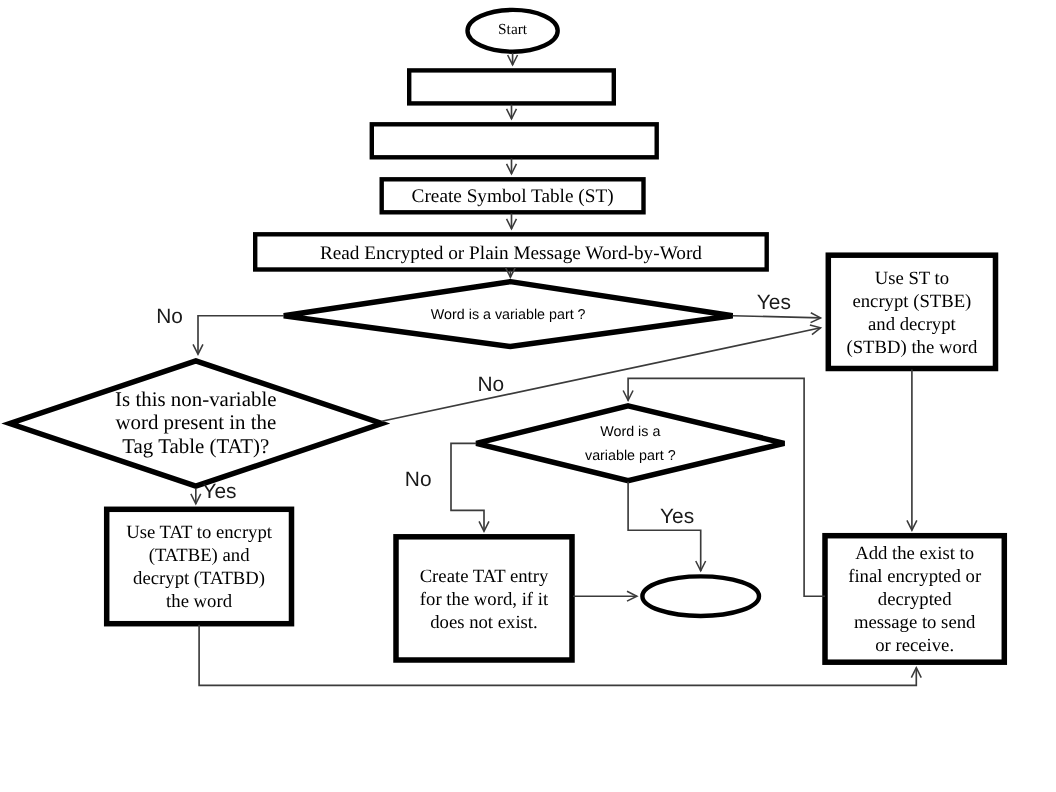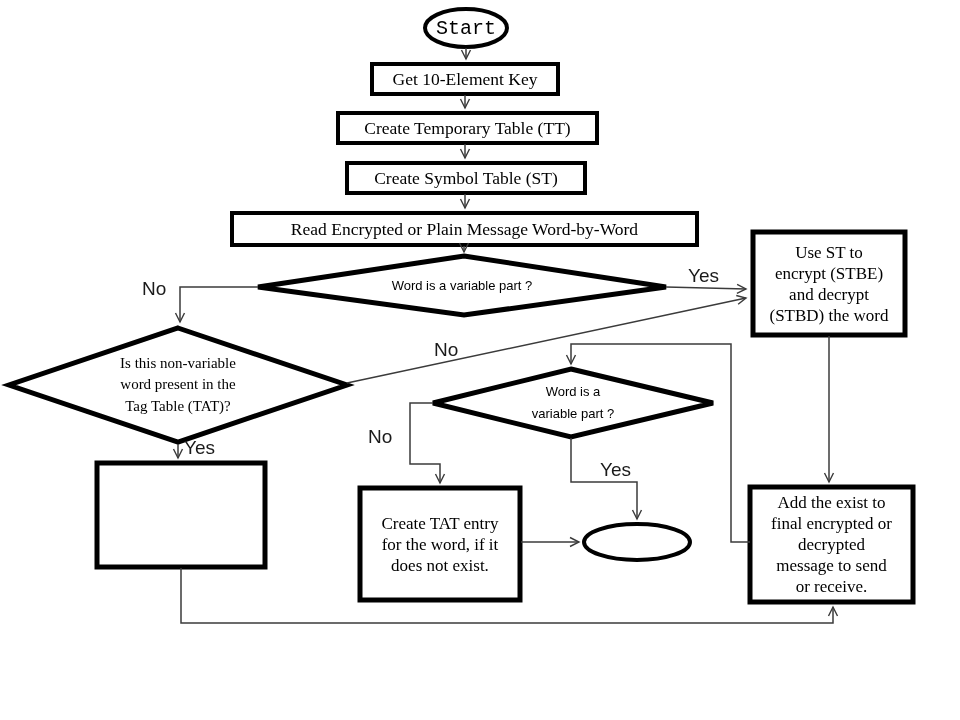--- a/index.html
+++ b/index.html
@@ -23,23 +23,23 @@
     justify-content: center;
     text-align: center;
     white-space: pre-line;
     color: #000000;
     pointer-events: none;
   }
   .serif { font-family: "Liberation Serif", serif; }
   .sans  { font-family: "Liberation Sans", sans-serif; }
   .fs-box   { font-size: 17.5px; line-height: 21px; }
   .fs-multi { font-size: 17px;   line-height: 21px; }
-  .fs-d2    { font-size: 15px; line-height: 21.5px; text-align: center; }
+  .fs-d2    { font-size: 19px; line-height: 21.5px; text-align: center; }
   .fs-dsans { font-size: 13px;   line-height: 22px; }
-  .fs-term  { font-size: 20px; font-family: Liberation Mono, monospace; }
+  .fs-term  { font-size: 14px; }
   .edge-label {
     position: absolute;
     font-family: "Liberation Sans", sans-serif;
     font-size: 19px;
     color: #1a1a1a;
     pointer-events: none;
     white-space: nowrap;
   }
 </style>
 </head>
@@ -86,34 +86,36 @@
       <polyline points="750,542 731,542 731,344 571,344 571,364" marker-end="url(#arrow)"></polyline>
       <polyline points="433,403 410,403 410,464 440,464 440,483" marker-end="url(#arrow)"></polyline>
       <polyline points="571,438 571,482 637,482 637,519" marker-end="url(#arrow)"></polyline>
       <polyline points="521,542 579,542" marker-end="url(#arrow)"></polyline>
       <polyline points="181,568 181,623 833,623 833,607" marker-end="url(#arrow)"></polyline>
     </g>
   </svg>
 
   <div class="node-label serif fs-term" style="left:425px; top:9px; width:82px; height:38px;">Start</div>
 
-  <div class="node-label serif fs-box" style="left:372px; top:64px; width:186px; height:30px;">Get 10-Element Key</div>
 
-  <div class="node-label serif fs-box" style="left:338px; top:113px; width:259px; height:30px;">Create Temporary Table (TT)</div>
 
   <div class="node-label serif fs-box" style="left:347px; top:163px; width:238px; height:30px;">Create Symbol Table (ST)</div>
 
   <div class="node-label serif fs-box" style="left:232px; top:213px; width:465px; height:32px;">Read Encrypted or Plain Message Word-by-Word</div>
 
   <div class="node-label sans fs-dsans" style="left:258px; top:256px; width:408px; height:59px;">Word is a variable part ?</div>
 
   <div class="node-label serif fs-d2" style="left:40px; top:329px; width:276px; height:112px;">Is this non-variable
 word present in the
 Tag Table (TAT)?</div>
 
+  <div class="node-label serif fs-multi" style="left:97px; top:463px; width:168px; height:104px;">Use TAT to encrypt
+(TATBE) and
+decrypt (TATBD)
+the word</div>
 
   <div class="node-label sans fs-dsans" style="left:433px; top:369px; width:280px; height:68px;">Word is a
 variable part ?</div>
 
   <div class="node-label serif fs-multi" style="left:753px; top:232px; width:152px; height:103px;">Use ST to
 encrypt (STBE)
 and decrypt
 (STBD) the word</div>
 
   <div class="node-label serif fs-multi" style="left:360px; top:488px; width:160px; height:112px;">Create TAT entry

